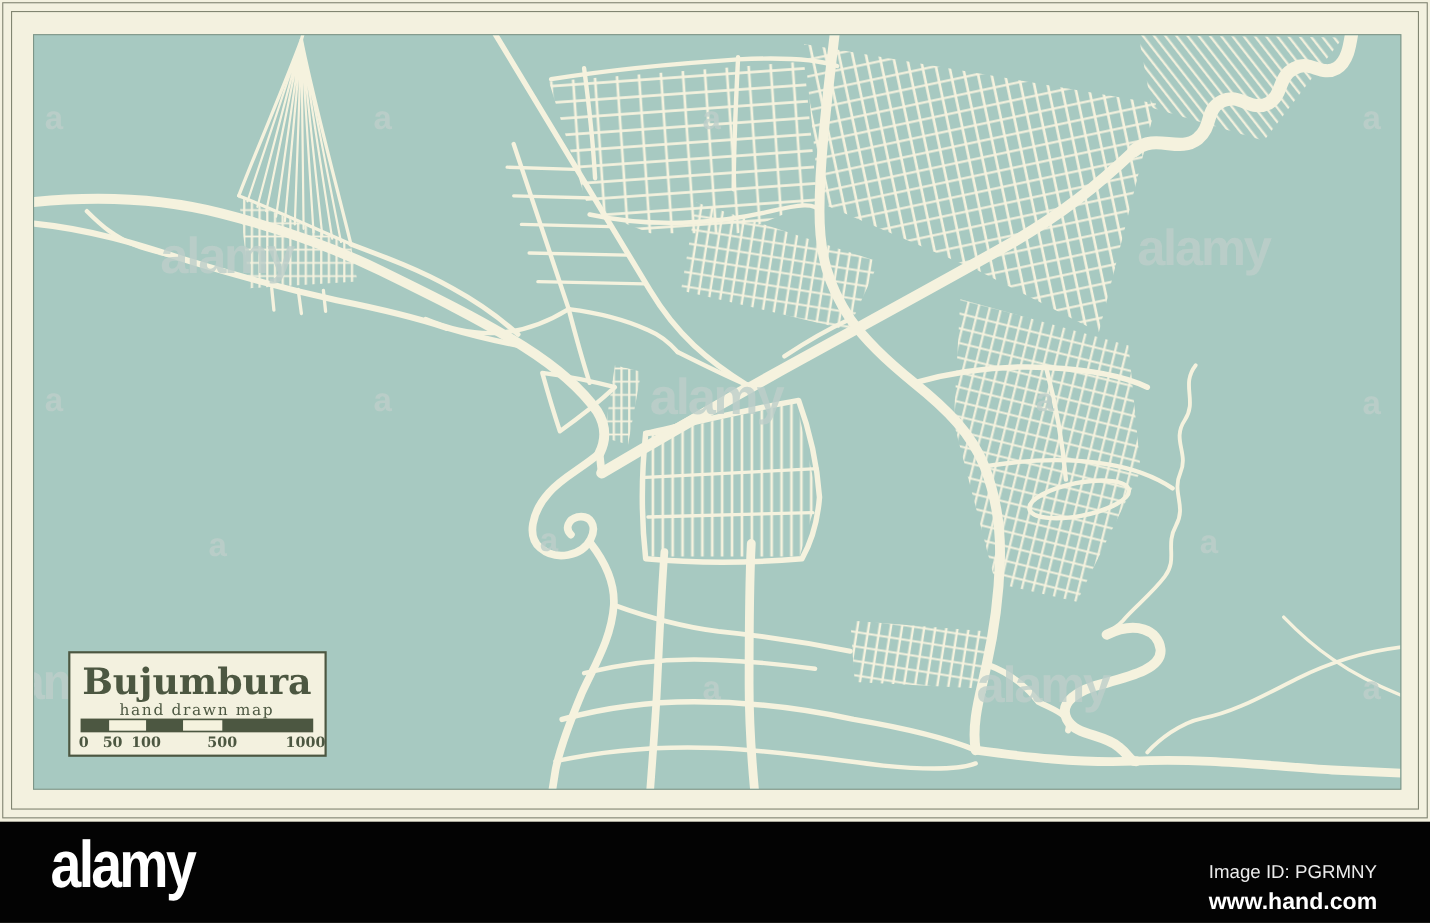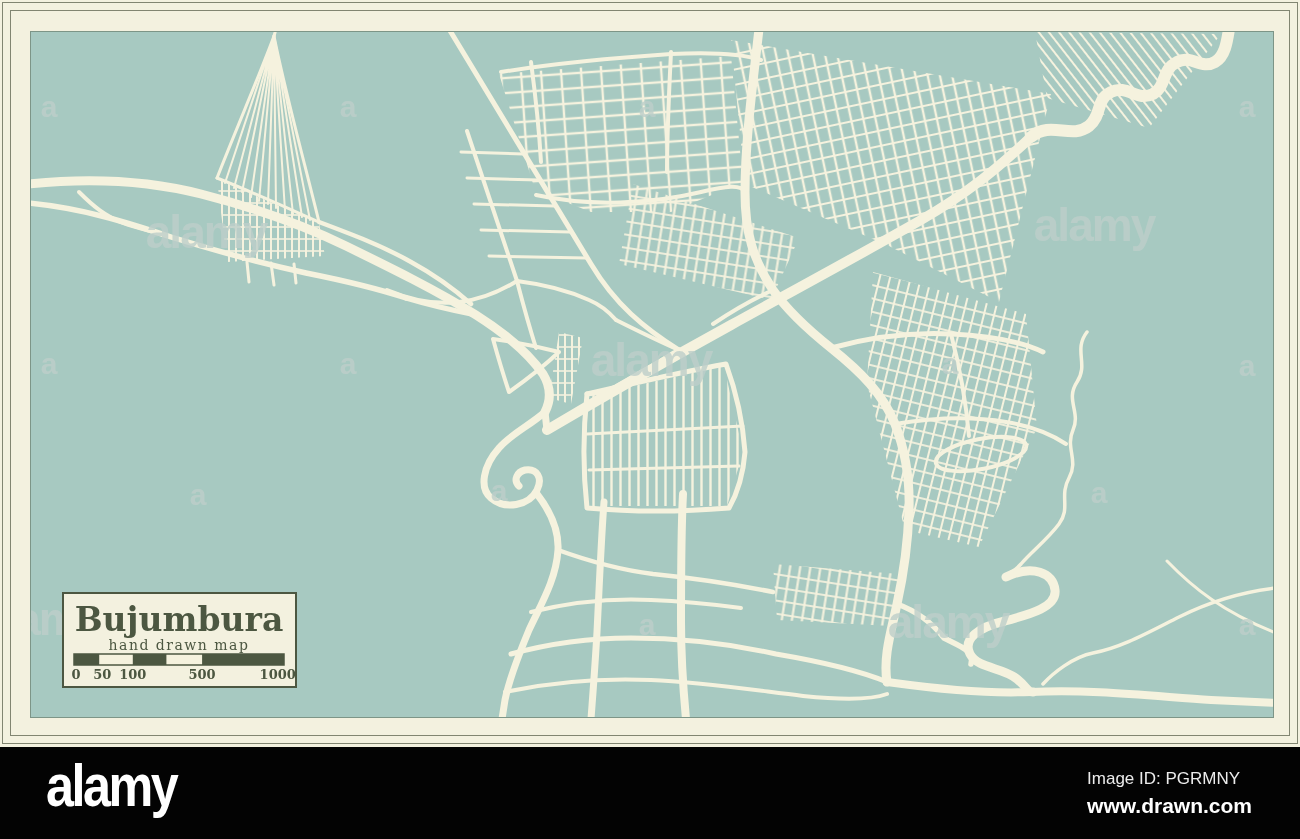--- a/index.html
+++ b/index.html
@@ -23,21 +23,21 @@
   .card-box{fill:var(--cream);stroke:var(--ink);stroke-width:2;}
   .card-title{font-family:"DejaVu Serif",serif;font-weight:bold;font-size:33px;fill:var(--ink);}
   .card-sub{font-family:"DejaVu Serif",serif;font-size:14px;letter-spacing:1.5px;fill:var(--ink);}
   .sb-label{font-family:"DejaVu Serif",serif;font-weight:bold;font-size:13px;fill:var(--ink);}
   .sb-outline{fill:var(--road);stroke:var(--ink);stroke-width:1.5;}
   .sb-dark{fill:var(--ink);}
   .footer{position:absolute;left:0;top:747px;width:1300px;height:92px;background:var(--bar);}
   .footer-logo{position:absolute;left:46px;top:4px;color:var(--white);font-weight:bold;
                font-size:60px;letter-spacing:-3px;transform:scaleX(.84);transform-origin:left top;
                font-family:"Liberation Sans",sans-serif;}
-  .footer-right{position:absolute;right:48px;top:22px;text-align:left;color:var(--white);}
+  .footer-right{position:absolute;right:48px;top:36px;text-align:center;color:var(--white);}
   .footer-id{font-size:17px;color:#ececec;}
   .footer-site{font-size:21px;font-weight:bold;margin-top:5px;}
 </style>
 </head>
 <body>
 
 <div class="photo">
   <div class="frame-line frame-outer"></div>
   <div class="frame-line frame-inner"></div>
 
@@ -185,16 +185,16 @@
             <text x="246.7" y="647" text-anchor="middle" class="sb-label">1000</text>
           </g>
       </g>
     </svg>
   </div>
 
   <div class="footer">
     <div class="footer-logo">alamy</div>
     <div class="footer-right">
       <div class="footer-id">Image ID: PGRMNY</div>
-      <div class="footer-site">www.drawn.com</div>
+      <div class="footer-site">www.hand.com</div>
     </div>
   </div>
 </div>
 
 </body></html>

